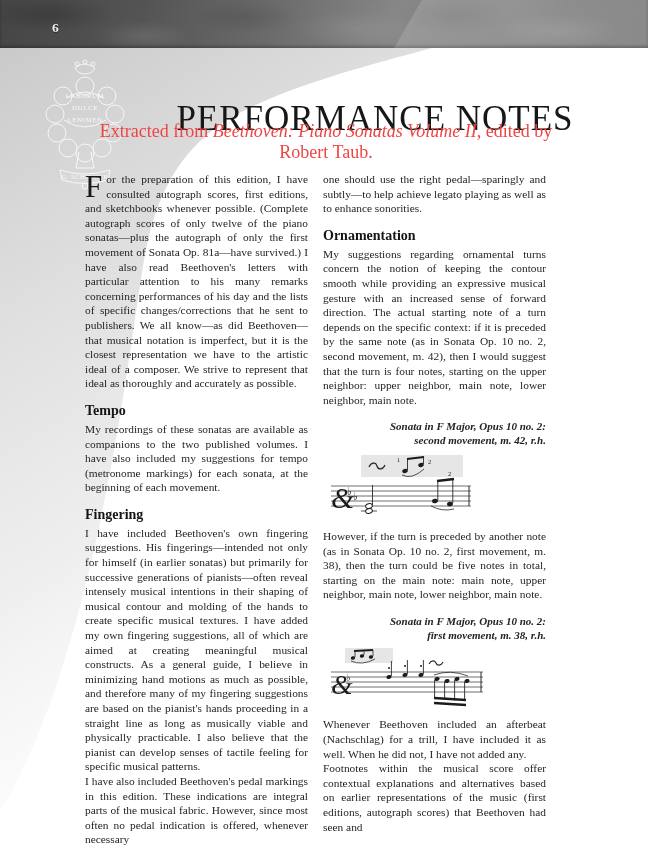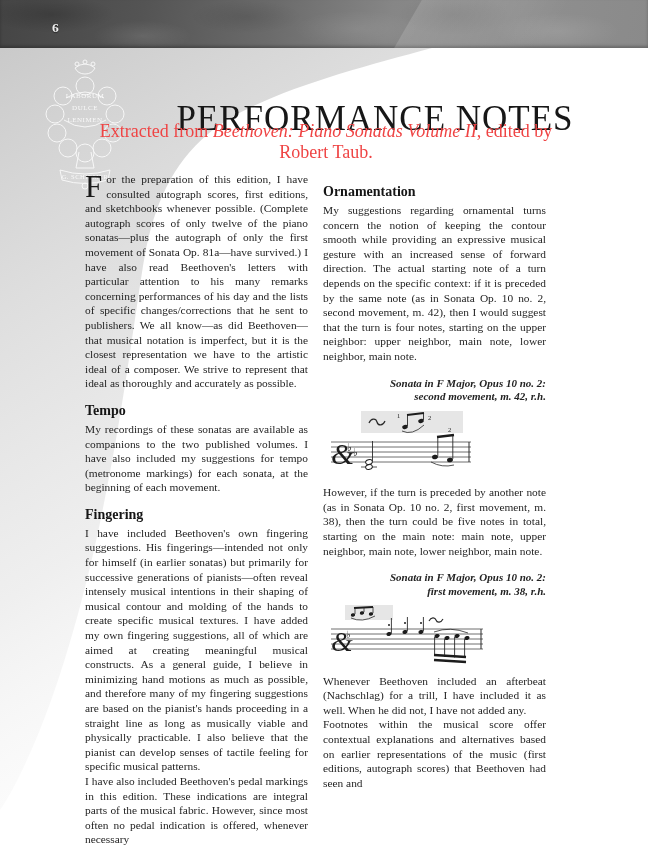--- a/index.html
+++ b/index.html
@@ -147,20 +147,21 @@
     <h3>Tempo</h3>
     <p>My recordings of these sonatas are available as companions to the two published volumes. I have also included my suggestions for tempo (metronome markings) for each sonata, at the beginning of each movement.</p>
 
     <h3>Fingering</h3>
     <p>I have included Beethoven's own fingering suggestions. His fingerings—intended not only for himself (in earlier sonatas) but primarily for successive generations of pianists—often reveal intensely musical intentions in their shaping of musical contour and molding of the hands to create specific musical textures. I have added my own fingering suggestions, all of which are aimed at creating meaningful musical constructs. As a general guide, I believe in minimizing hand motions as much as possible, and therefore many of my fingering suggestions are based on the pianist's hands proceeding in a straight line as long as musically viable and physically practicable. I also believe that the pianist can develop senses of tactile feeling for specific musical patterns.</p>
 
     <p>I have also included Beethoven's pedal markings in this edition. These indications are integral parts of the musical fabric. However, since most often no pedal indication is offered, whenever necessary</p>
   </div>
 
   <div class="col col-right">
+    <p>one should use the right pedal—sparingly and subtly—to help achieve legato playing as well as to enhance sonorities.</p>
 
     <h3>Ornamentation</h3>
     <p>My suggestions regarding ornamental turns concern the notion of keeping the contour smooth while providing an expressive musical gesture with an increased sense of forward direction. The actual starting note of a turn depends on the specific context: if it is preceded by the same note (as in Sonata Op. 10 no. 2, second movement, m. 42), then I would suggest that the turn is four notes, starting on the upper neighbor: upper neighbor, main note, lower neighbor, main note.</p>
 
     <p class="caption"><span>Sonata in F Major, Opus 10 no. 2:</span><br><span>second movement, m. 42, r.h.</span></p>
 
     <svg class="music" width="140" height="66" viewBox="0 0 140 66">
       <rect x="30" y="1" width="102" height="22" fill="#e2e2e2" stroke="none" opacity="0.85"></rect>
 
       <path d="M38 13 C40 8 45 8 46 12 C47 16 52 16 54 11" stroke-width="1.2"></path>

